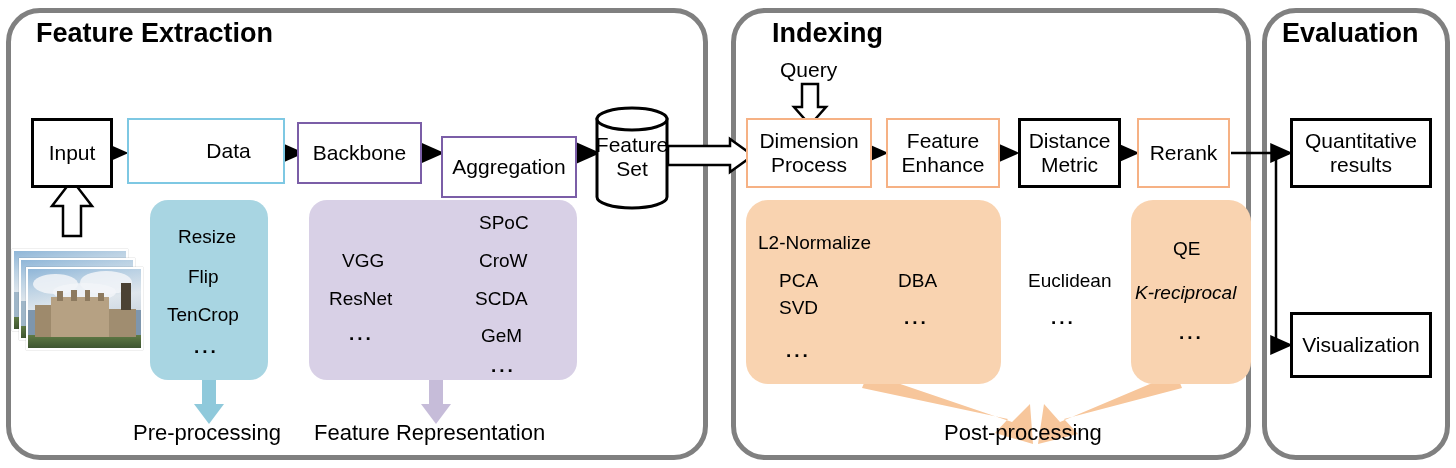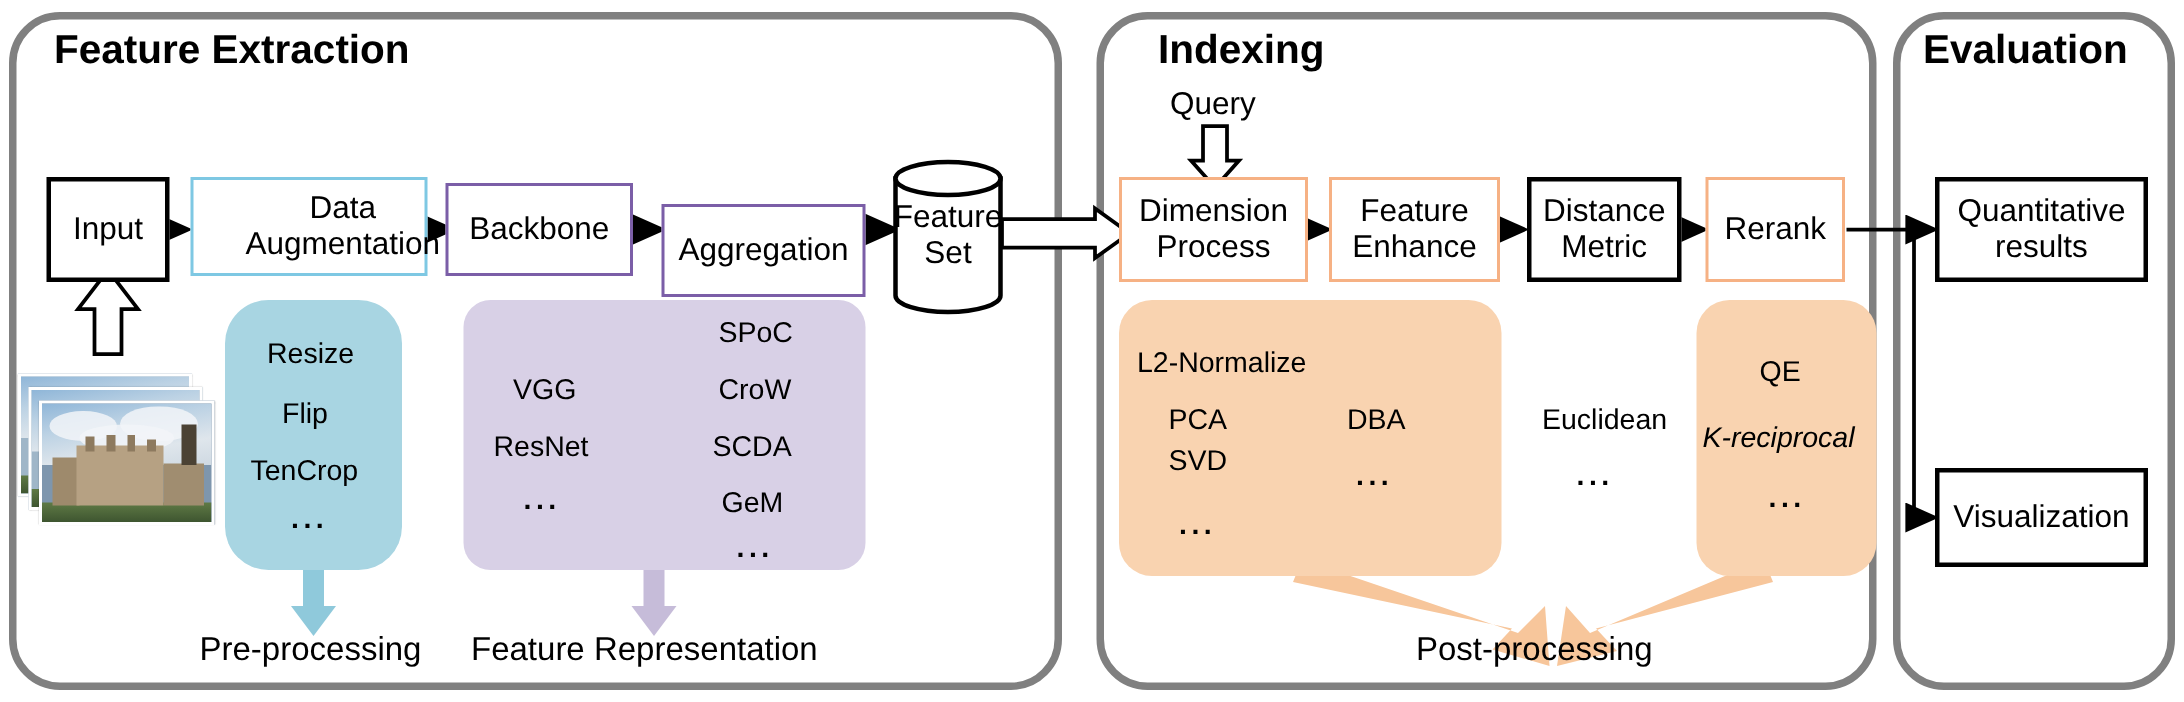--- a/index.html
+++ b/index.html
@@ -9,21 +9,21 @@
   .panel{position:absolute;border:5px solid #808080;border-radius:34px;background:#fff;box-sizing:border-box;}
   .panel-title{position:absolute;font-size:27px;font-weight:bold;letter-spacing:0px;white-space:nowrap;color:#000;}
 
   .node{position:absolute;box-sizing:border-box;background:#fff;display:flex;align-items:center;justify-content:center;text-align:center;line-height:1.12;font-size:21px;color:#000;}
   .node.black{border:3px solid #000;}
   .node.blue{border:2px solid #7ec8e3;padding-left:45px;}
   .node.purple{border:2px solid #7b5ea7;}
   .node.orange{border:2px solid #f6b184;}
 
   .blob{position:absolute;border-radius:18px;box-sizing:border-box;}
-  .blob.cyan{background:#a8d5e2;border-radius:29px;}
+  .blob.cyan{background:#a8d5e2;}
   .blob.lilac{background:#d8d0e6;}
   .blob.peach{background:#f9d3b0;border-radius:22px;}
 
   .blob span{position:absolute;font-size:19px;white-space:nowrap;color:#000;}
   .dots{letter-spacing:3px;font-weight:bold;}
 
   .caption{position:absolute;font-size:22px;white-space:nowrap;color:#000;}
   .qlabel{position:absolute;font-size:21px;white-space:nowrap;color:#000;}
 
   svg.layer{position:absolute;left:0;top:0;width:1456px;height:468px;overflow:visible;pointer-events:none;}
@@ -90,21 +90,20 @@
     <g stroke="#000" stroke-width="2.5" fill="none">
       <line x1="1231" y1="153" x2="1289" y2="153" marker-end="url(#ah)"></line>
       <path d="M1276,153 L1276,345 L1289,345" marker-end="url(#ah)"></path>
     </g>
   </svg>
 
   <div class="node black" style="left:31px;top:118px;width:82px;height:70px;">Input</div>
 
   <div class="node blue" style="left:127px;top:118px;width:158px;height:66px;flex-direction:column;">
     <span>Data</span>
-    <span>Augmentation</span>
   </div>
 
   <div class="node purple" style="left:297px;top:122px;width:125px;height:62px;">Backbone</div>
 
   <div class="node purple" style="left:441px;top:136px;width:136px;height:62px;">Aggregation</div>
 
   <div class="node" style="left:597px;top:122px;width:70px;height:70px;flex-direction:column;background:transparent;">
     <span>Feature</span>
     <span>Set</span>
   </div>

